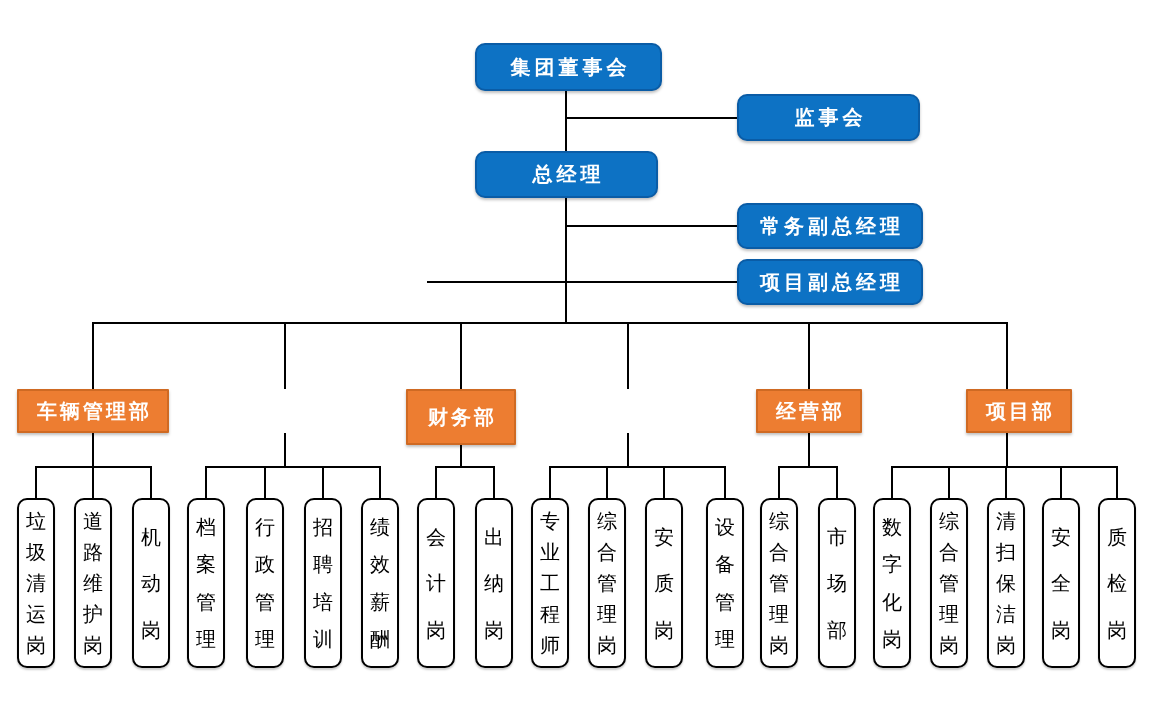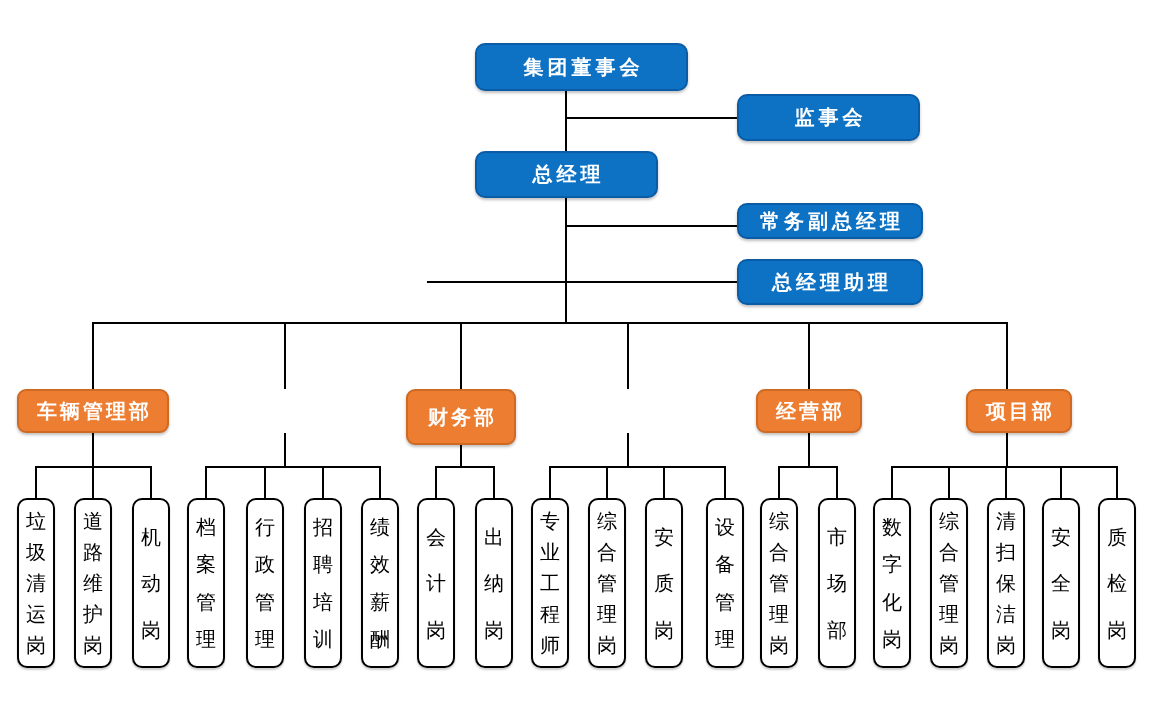--- a/index.html
+++ b/index.html
@@ -37,21 +37,21 @@
     font-size: 20px;
     font-weight: bold;
     letter-spacing: 4px;
     text-indent: 4px;
     box-shadow: 0 2px 3px rgba(0,0,0,0.25);
   }
   
   .dept {
     background: var(--department-fill, #ed7d31);
     border: 2px solid var(--department-border, #cf6a23);
-    border-radius: 9px;
+    border-radius: 1px;
     color: var(--executive-text, #ffffff);
     font-size: 20px;
     font-weight: bold;
     letter-spacing: 3px;
     text-indent: 3px;
     box-shadow: 0 2px 3px rgba(0,0,0,0.25);
   }
   
   .pos {
     position: absolute;
@@ -123,25 +123,25 @@
   <div class="line" style="left:663px;top:466px;width:2px;height:32px"></div>
   <div class="line" style="left:724px;top:466px;width:2px;height:32px"></div>
   <div class="line" style="left:778px;top:466px;width:2px;height:32px"></div>
   <div class="line" style="left:836px;top:466px;width:2px;height:32px"></div>
   <div class="line" style="left:891px;top:466px;width:2px;height:32px"></div>
   <div class="line" style="left:948px;top:466px;width:2px;height:32px"></div>
   <div class="line" style="left:1005px;top:466px;width:2px;height:32px"></div>
   <div class="line" style="left:1060px;top:466px;width:2px;height:32px"></div>
   <div class="line" style="left:1116px;top:466px;width:2px;height:32px"></div>
 
-  <div class="node exec" style="left:475px;top:43px;width:213px;height:48px">集团董事会</div>
+  <div class="node exec" style="left:475px;top:43px;width:187px;height:48px">集团董事会</div>
   <div class="node exec" style="left:475px;top:151px;width:183px;height:47px">总经理</div>
   <div class="node exec" style="left:737px;top:94px;width:183px;height:47px">监事会</div>
-  <div class="node exec" style="left:737px;top:203px;width:186px;height:36px">常务副总经理</div>
-  <div class="node exec" style="left:737px;top:259px;width:186px;height:46px">总经理助理</div>
+  <div class="node exec" style="left:737px;top:203px;width:186px;height:46px">常务副总经理</div>
+  <div class="node exec" style="left:737px;top:259px;width:186px;height:46px">项目副总经理</div>
 
   <div class="node dept" style="left:17px;top:389px;width:152px;height:44px">车辆管理部</div>
   <div class="node dept" style="left:406px;top:389px;width:110px;height:56px">财务部</div>
   <div class="node dept" style="left:756px;top:389px;width:106px;height:44px">经营部</div>
   <div class="node dept" style="left:966px;top:389px;width:106px;height:44px">项目部</div>
 
   <div class="pos" style="left:17px">
       <span class="vtext">
         <span>垃</span>
         <span>圾</span>

